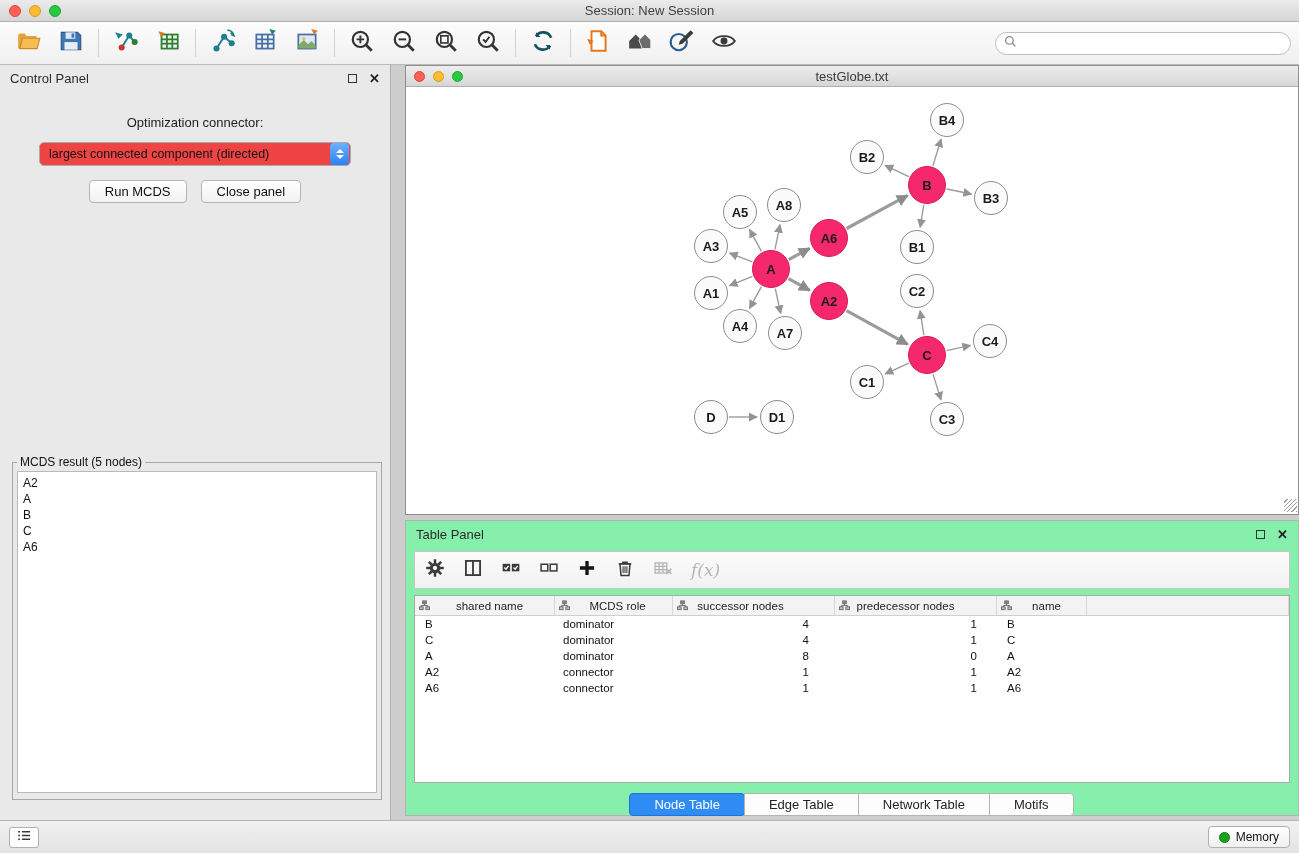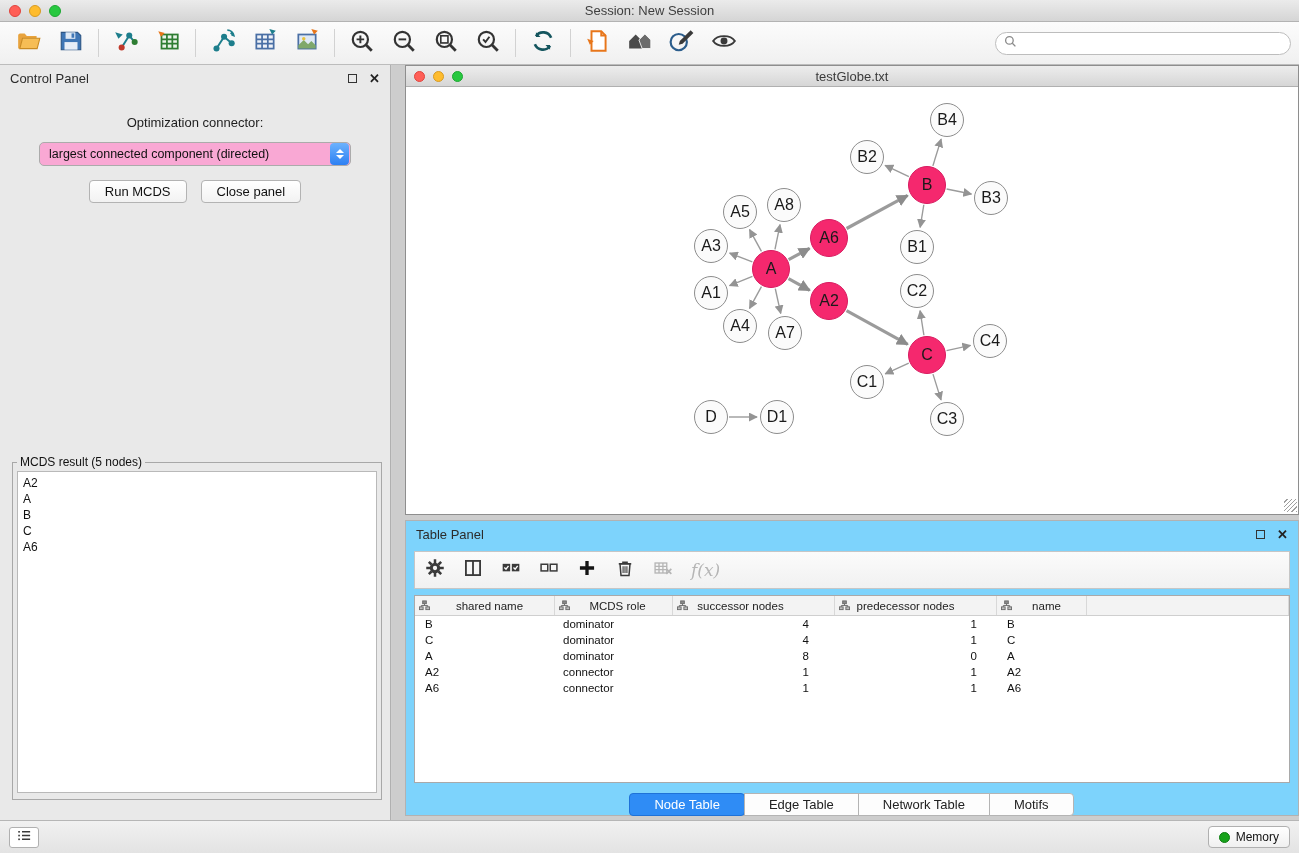--- a/index.html
+++ b/index.html
@@ -41,21 +41,21 @@
   .panel-header .spacer{flex:1;}
   .float-icon { width:9px; height:9px; border:1.5px solid #333; margin-right:12px; }
   .close-x { font-size:13px; font-weight:bold; color:#222; line-height:1; }
   .cp-tabs { display:flex; justify-content:center; margin-top:6px; }
   .cp-tab { font-size:13px; color:#222; background:#fdfdfd; border:1px solid #b4b4b4;
     padding:3px 13px; margin-left:-1px; cursor:default; }
   .cp-tab:first-child{ border-radius:4px 0 0 4px; margin-left:0;}
   .cp-tab:last-child{ border-radius:0 4px 4px 0;}
   .cp-tab.active { background:#2f8cf5; border-color:#1f72d8; color:#fff; border-radius:4px; }
   .opt-label { text-align:center; margin-top:24px; font-size:13px; color:#1d1d1d; }
-  .dropdown { width:312px; height:24px; margin:12px auto 0; background:#f9a8d4;
+  .dropdown { width:312px; height:24px; margin:12px auto 0; background:#ef4444;
     border:1px solid #ababab; border-radius:5px; display:flex; align-items:center; }
   .dropdown .dd-text{ flex:1; font-size:12.5px; padding-left:9px; color:#111;
     white-space:nowrap; overflow:hidden;}
   .dd-stepper{ width:19px; height:22px; border-radius:4px;
     background:linear-gradient(#6cb2fd,#2d80f2); margin-right:1px;
     display:flex; flex-direction:column; align-items:center; justify-content:center; gap:2px;}
   .dd-stepper i{ width:0;height:0;border-left:4px solid transparent;border-right:4px solid transparent;}
   .dd-stepper .up{ border-bottom:4px solid #fff; }
   .dd-stepper .down{ border-top:4px solid #fff; }
   .cp-buttons{ display:flex; justify-content:center; gap:14px; margin-top:14px; }
@@ -78,28 +78,28 @@
     background:#fff; border:1px solid #8e8e8e; }
   .net-titlebar{ height:21px; background:linear-gradient(#ededed,#d6d6d6);
     border-bottom:1px solid #b0b0b0; display:flex; align-items:center; position:relative;}
   .net-titlebar .traffic{ margin-left:8px; }
   .net-titlebar .tl{ width:11px; height:11px; }
   .net-title{ position:absolute; left:0; right:0; text-align:center; font-size:13px; color:#3b3b3b;}
   .net-canvas{ position:relative; width:100%; height:426px; background:#fff; overflow:hidden;}
   #edges-svg{ position:absolute; left:0; top:0; }
   .graph-node{ position:absolute; border-radius:50%; display:flex; align-items:center;
     justify-content:center; background:#fbfbfb; border:1.5px solid #8d8d8d;
-    width:34px; height:34px; font-size:16px; color:#1a1a1a; }
+    width:34px; height:34px; font-size:13px; color:#1a1a1a;font-weight:bold; }
   .graph-node.dominator{ width:38px; height:38px; background:#f5286e; border-color:#d81b60; }
   .resize-handle{ position:absolute; right:1px; bottom:1px; width:13px; height:13px;
     background:repeating-linear-gradient(135deg,transparent,transparent 2px,#9f9f9f 2px,#9f9f9f 3px); }
 
   
   .table-panel{ position:absolute; left:13px; top:455px; right:0; height:296px;
-    background:#7dd3fc; border:1px solid #b2b2b2; }
+    background:#86efac; border:1px solid #b2b2b2; }
   .tp-toolbar{ margin:4px 8px 0; height:38px; background:linear-gradient(#fbfbfb,#f1f1f1);
     border:1px solid #c6c6c6; display:flex; align-items:center; padding:0 10px; gap:18px; }
   .tp-icon{ display:flex; align-items:center; justify-content:center; }
   .tp-icon svg{ width:20px; height:20px; }
   .fx{ font-family:"DejaVu Serif", serif; font-style:italic; font-size:17px; color:#b5b5b5; }
   .tbl-wrap{ margin:6px 8px 0; background:#fff; border:1px solid #a9a9a9; height:188px;
     overflow:hidden; }
   .tbl-header{ display:flex; height:20px; background:#f3f3f3; border-bottom:1px solid #cfcfcf; }
   .th-cell{ position:relative; display:flex; align-items:center; justify-content:center;
     border-right:1px solid #d8d8d8; font-size:11.5px; color:#222; }

